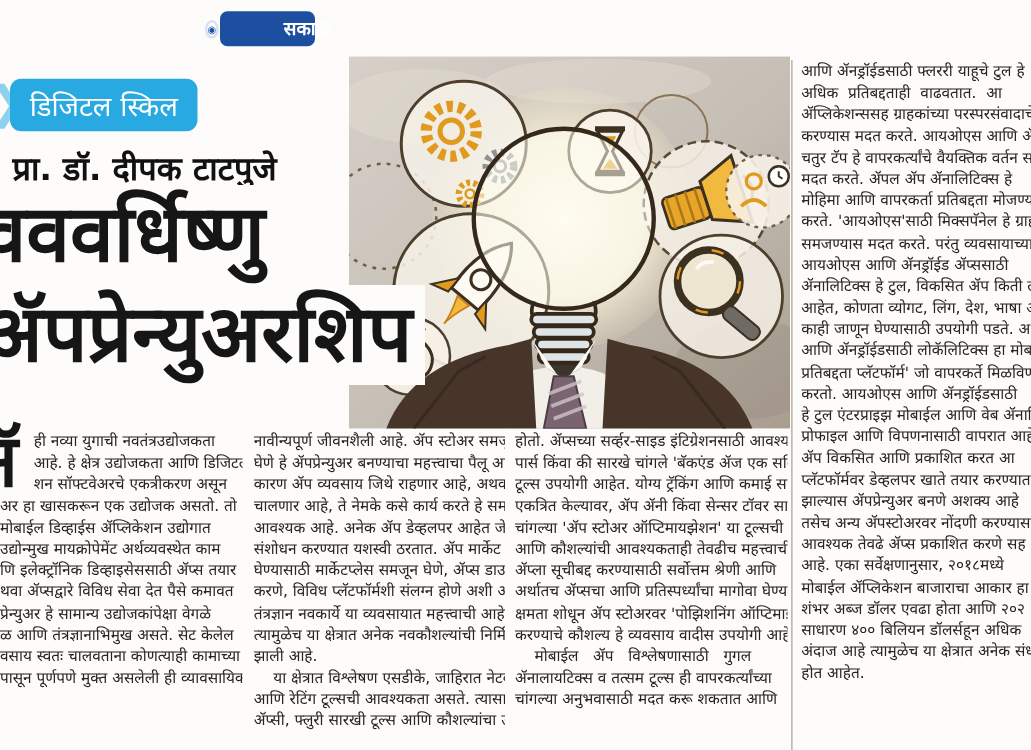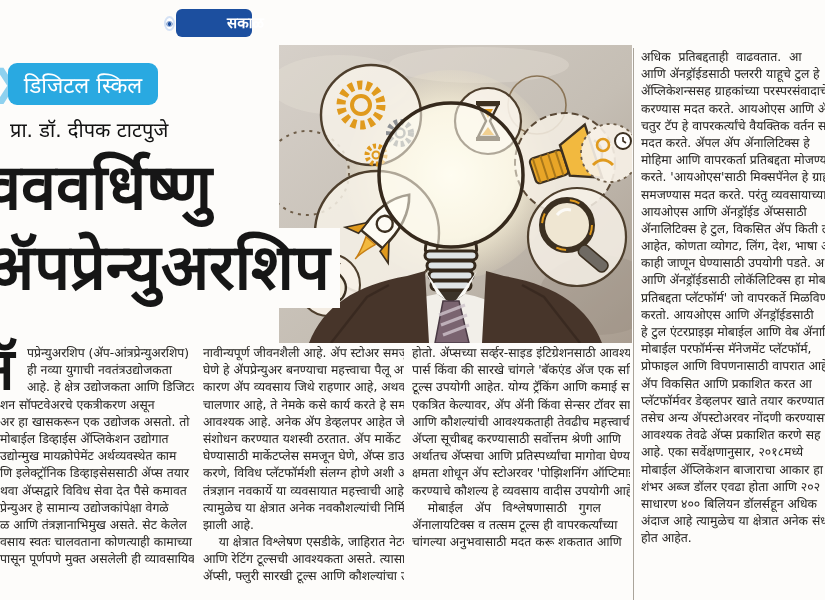--- a/index.html
+++ b/index.html
@@ -31,21 +31,21 @@
     font-size:36px; font-weight:bold; color:#8ed1ef; line-height:40px;
   }
   .kicker-banner{
     position:absolute; left:8px; top:63px; width:150px; height:42px;
     background:#29a9e1; border-radius:9px;
     display:flex; align-items:center; justify-content:center;
   }
   .kicker-label{ color:#fff; font-weight:normal; font-size:22px; white-space:nowrap; }
   .author{
     position:absolute; left:10px; top:116px; width:190px;
-    font-weight:normal; font-size:20px; color:#111; white-space:nowrap;
+    font-weight:bold; font-size:26px; color:#111; white-space:nowrap;
   }
   
   .headline{ position:absolute; left:-14px; top:148px; z-index:6; }
   .headline .h-line{
     font-weight:bold; color:#161616; font-size:63px; line-height:80px;
     white-space:nowrap; background:#fdfcfa; padding-right:10px; width:max-content;
   }
   
   .hero{
     position:absolute; left:279px; top:45px; width:353px; height:298px;
@@ -206,21 +206,20 @@
       <path d="M301 298 L265 252 L243 240" fill="none" stroke="#33251d" stroke-width="2.5" opacity="0.7"></path>
     </g>
   </svg>
 </div>
 
 <div class="dropcap-fragment">ॲ</div>
 
 <div class="v-rule"></div>
 
 <div class="col col-a">
-    <div class="tl">पप्रेन्युअरशिप (ॲप-आंत्रप्रेन्युअरशिप)</div>
     <div class="tl">ही नव्या युगाची नवतंत्रउद्योजकता</div>
     <div class="tl">आहे. हे क्षेत्र उद्योजकता आणि डिजिटल</div>
     <div class="tl">शन सॉफ्टवेअरचे एकत्रीकरण असून</div>
     <div class="tl">अर हा खासकरून एक उद्योजक असतो. तो</div>
     <div class="tl">मोबाईल डिव्हाईस ॲप्लिकेशन उद्योगात</div>
     <div class="tl">उद्योन्मुख मायक्रोपेमेंट अर्थव्यवस्थेत काम</div>
     <div class="tl">णि इलेक्ट्रॉनिक डिव्हाइसेससाठी ॲप्स तयार</div>
     <div class="tl">थवा ॲप्सद्वारे विविध सेवा देत पैसे कमावत</div>
     <div class="tl">प्रेन्युअर हे सामान्य उद्योजकांपेक्षा वेगळे</div>
     <div class="tl">ळ आणि तंत्रज्ञानाभिमुख असते. सेट केलेल</div>
@@ -241,51 +240,52 @@
     <div class="tl">झाली आहे.</div>
     <div class="tl">    या क्षेत्रात विश्लेषण एसडीके, जाहिरात नेटवर्क</div>
     <div class="tl">आणि रेटिंग टूल्सची आवश्यकता असते. त्यासाठी</div>
     <div class="tl">ॲप्सी, फ्लुरी सारखी टूल्स आणि कौशल्यांचा उपयोग</div>
   </div>
 <div class="col col-c">
     <div class="tl">होतो. ॲप्सच्या सर्व्हर-साइड इंटिग्रेशनसाठी आवश्यक</div>
     <div class="tl">पार्स किंवा की सारखे चांगले 'बॅकएंड ॲज एक सर्व्हिस'</div>
     <div class="tl">टूल्स उपयोगी आहेत. योग्य ट्रॅकिंग आणि कमाई साधने</div>
     <div class="tl">एकत्रित केल्यावर, ॲप ॲनी किंवा सेन्सर टॉवर सारख्या</div>
+    <div class="tl">चांगल्या 'ॲप स्टोअर ऑप्टिमायझेशन' या टूल्सची</div>
     <div class="tl">आणि कौशल्यांची आवश्यकताही तेवढीच महत्त्वाची</div>
     <div class="tl">ॲप्ला सूचीबद्द करण्यासाठी सर्वोत्तम श्रेणी आणि</div>
     <div class="tl">अर्थातच ॲप्सचा आणि प्रतिस्पर्ध्यांचा मागोवा घेण्याची</div>
     <div class="tl">क्षमता शोधून ॲप स्टोअरवर 'पोझिशनिंग ऑप्टिमाइझ्'</div>
     <div class="tl">करण्याचे कौशल्य हे व्यवसाय वादीस उपयोगी आहे.</div>
     <div class="tl">    मोबाईल   ॲप   विश्लेषणासाठी   गुगल</div>
     <div class="tl">ॲनालायटिक्स व तत्सम टूल्स ही वापरकर्त्यांच्या</div>
     <div class="tl">चांगल्या अनुभवासाठी मदत करू शकतात आणि</div>
   </div>
 <div class="col col-d">
+    <div class="tl">आणि ॲनड्रॉईडसाठी फ्लररी याहूचे टुल हे</div>
     <div class="tl">अधिक  प्रतिबद्दताही  वाढवतात.  आ</div>
-    <div class="tl">आणि ॲनड्रॉईडसाठी फ्लररी याहूचे टुल हे</div>
     <div class="tl">ॲप्लिकेशन्ससह ग्राहकांच्या परस्परसंवादाचे</div>
     <div class="tl">करण्यास मदत करते. आयओएस आणि ॲनड्रॉ</div>
     <div class="tl">चतुर टॅप हे वापरकर्त्यांचे वैयक्तिक वर्तन स</div>
     <div class="tl">मदत करते. ॲपल ॲप ॲनालिटिक्स हे</div>
     <div class="tl">मोहिमा आणि वापरकर्ता प्रतिबद्दता मोजण्य</div>
     <div class="tl">करते. 'आयओएस'साठी मिक्सपॅनेल हे ग्राहक</div>
     <div class="tl">समजण्यास मदत करते. परंतु व्यवसायाच्या</div>
     <div class="tl">आयओएस आणि ॲनड्रॉईड ॲप्ससाठी</div>
     <div class="tl">ॲनालिटिक्स हे टुल, विकसित ॲप किती लो</div>
     <div class="tl">आहेत, कोणता व्योगट, लिंग, देश, भाषा आ</div>
     <div class="tl">काही जाणून घेण्यासाठी उपयोगी पडते. अ</div>
     <div class="tl">आणि ॲनड्रॉईडसाठी लोकॅलिटिक्स हा मोबा</div>
     <div class="tl">प्रतिबद्दता प्लॅटफॉर्म' जो वापरकर्ते मिळविण्य</div>
     <div class="tl">करतो. आयओएस आणि ॲनड्रॉईडसाठी</div>
     <div class="tl">हे टुल एंटरप्राइझ मोबाईल आणि वेब ॲनालि</div>
-    <div class="tl">मोबाईल परफॉर्मन्स मॅनेजमेंट प्लॅटफॉर्म,</div>
     <div class="tl">प्रोफाइल आणि विपणनासाठी वापरात आहे</div>
     <div class="tl">ॲप विकसित आणि प्रकाशित करत आ</div>
     <div class="tl">प्लॅटफॉर्मवर डेव्हलपर खाते तयार करण्यात अ</div>
+    <div class="tl">झाल्यास ॲपप्रेन्युअर बनणे अशक्य आहे</div>
     <div class="tl">तसेच अन्य ॲपस्टोअरवर नोंदणी करण्यासाठी</div>
     <div class="tl">आवश्यक तेवढे ॲप्स प्रकाशित करणे सह</div>
     <div class="tl">आहे. एका सर्वेक्षणानुसार, २०१८मध्ये</div>
     <div class="tl">मोबाईल ॲप्लिकेशन बाजाराचा आकार हा</div>
     <div class="tl">शंभर अब्ज डॉलर एवढा होता आणि २०२</div>
     <div class="tl">साधारण ४०० बिलियन डॉलर्सहून अधिक</div>
     <div class="tl">अंदाज आहे त्यामुळेच या क्षेत्रात अनेक संधी</div>
     <div class="tl">होत आहेत.</div>
   </div>
 

